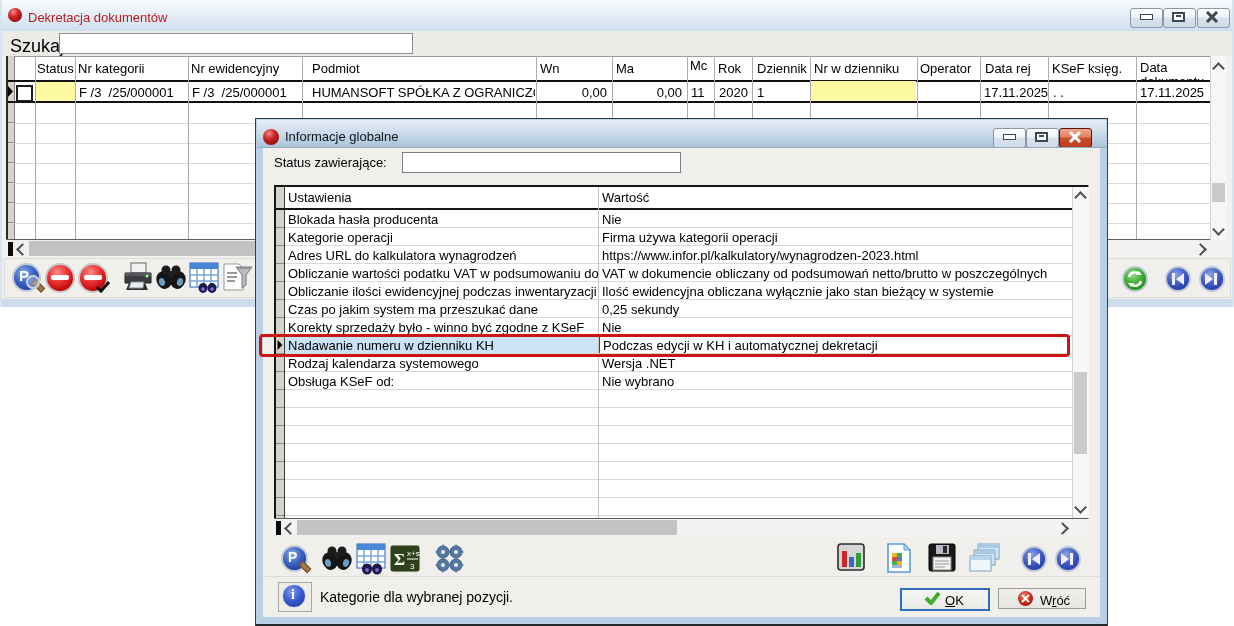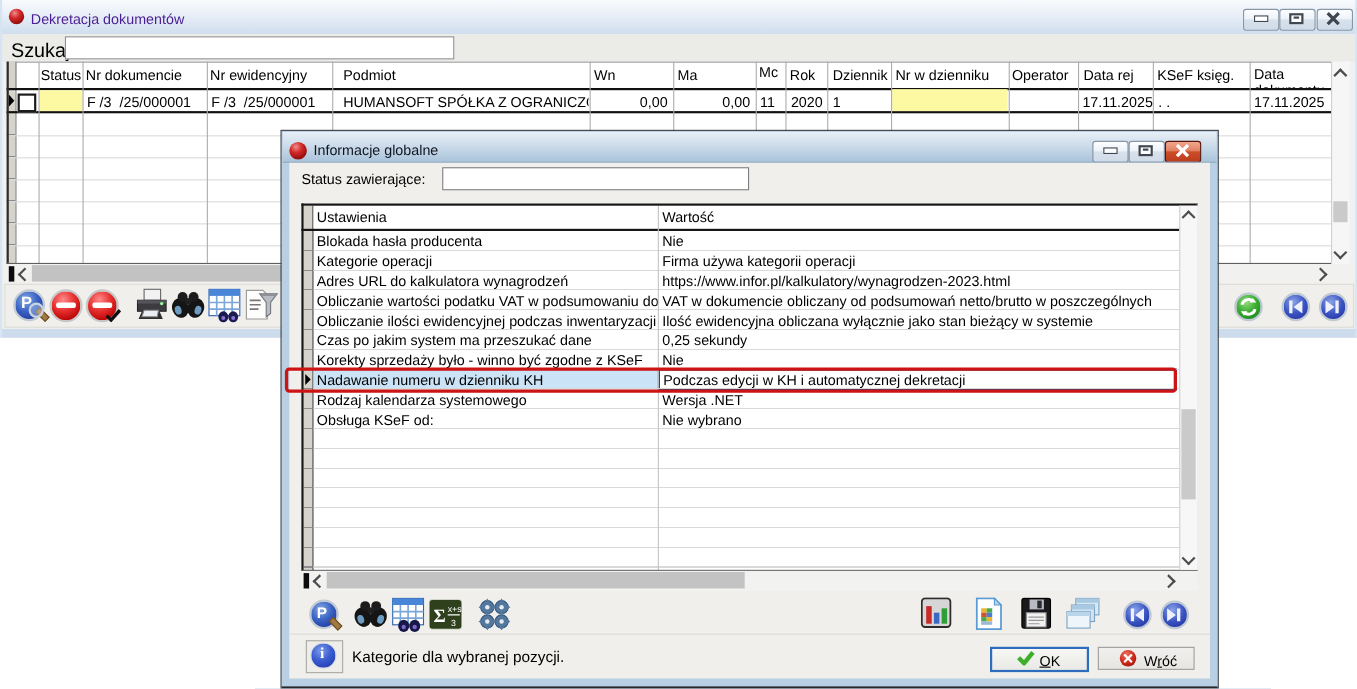--- a/index.html
+++ b/index.html
@@ -14,21 +14,21 @@
 .redball{position:absolute;width:14px;height:14px;border-radius:50%;
  background:radial-gradient(circle at 38% 28%,#ef8d8d 0%,#d42a2a 35%,#9c1010 70%,#700707 100%)}
 .ic{position:absolute}
 </style></head>
 <body>
 
 <div class="a" style="left:0;top:0;width:1234px;height:307px;background:#eff1f3"></div>
 
 <div class="a" style="left:0;top:0;width:1234px;height:31px;background:linear-gradient(180deg,#f9fbfd 0%,#e9f0f8 40%,#cfdeee 100%)"></div>
 <div class="redball" style="left:8px;top:8px"></div>
-<div class="a" style="left:28px;top:10px;color:#4c1d95">Dekretacja dokumentów</div>
+<div class="a" style="left:28px;top:10px;color:#b91c1c">Dekretacja dokumentów</div>
 <div class="tbtn" style="left:1130px;top:8px"></div>
 <div class="tbtn" style="left:1163px;top:8px"></div>
 <div class="tbtn" style="left:1197px;top:8px"></div>
 <div class="a" style="left:1140px;top:14px;width:11px;height:4px;background:#fff;border:1px solid #3f4750"></div>
 <div class="a" style="left:1172px;top:12px;width:9px;height:6px;background:#fff;border:2px solid #3f4750"></div>
 <div class="a" style="left:1176px;top:15px;width:5px;height:2px;background:#3f4750"></div>
 <svg class="a" style="left:1205px;top:11px" width="14" height="12">
     <path d="M2 1 L12 11 M12 1 L2 11" stroke="#3f4750" stroke-width="3"></path>
   </svg>
 
@@ -36,21 +36,21 @@
 <div class="a" style="left:10px;top:36px;font-size:18px">Szukaj</div>
 <div class="a" style="left:59px;top:33px;width:352px;height:19px;background:#fff;border:1px solid #8f8f8f"></div>
 
 <div class="a" style="left:6px;top:56px;width:1204px;height:184px;background:#fff"></div>
 <div class="a" style="left:6px;top:56px;width:1204px;height:1px;background:#9a9a9a"></div>
 
 <div class="a" style="left:6px;top:56px;width:8px;height:27px;background:#d6d3cc;border-right:1px solid #7e7e7e"></div>
 <div class="a" style="left:6px;top:83px;width:8px;height:157px;background:repeating-linear-gradient(180deg,#d6d3cc 0 19px,#8c8c8c 19px 20px);border-right:1px solid #7e7e7e"></div>
 
 <div class="a" style="left:37px;top:61px">Status</div>
-<div class="a" style="left:78px;top:61px">Nr dokumencie</div>
+<div class="a" style="left:78px;top:61px">Nr kategorii</div>
 <div class="a" style="left:191px;top:61px">Nr ewidencyjny</div>
 <div class="a" style="left:312px;top:61px">Podmiot</div>
 <div class="a" style="left:540px;top:61px">Wn</div>
 <div class="a" style="left:616px;top:61px">Ma</div>
 <div class="a" style="left:690px;top:58px">Mc</div>
 <div class="a" style="left:718px;top:61px">Rok</div>
 <div class="a" style="left:757px;top:61px">Dziennik</div>
 <div class="a" style="left:814px;top:61px">Nr w dzienniku</div>
 <div class="a" style="left:920px;top:61px">Operator</div>
 <div class="a" style="left:985px;top:61px">Data rej</div>

